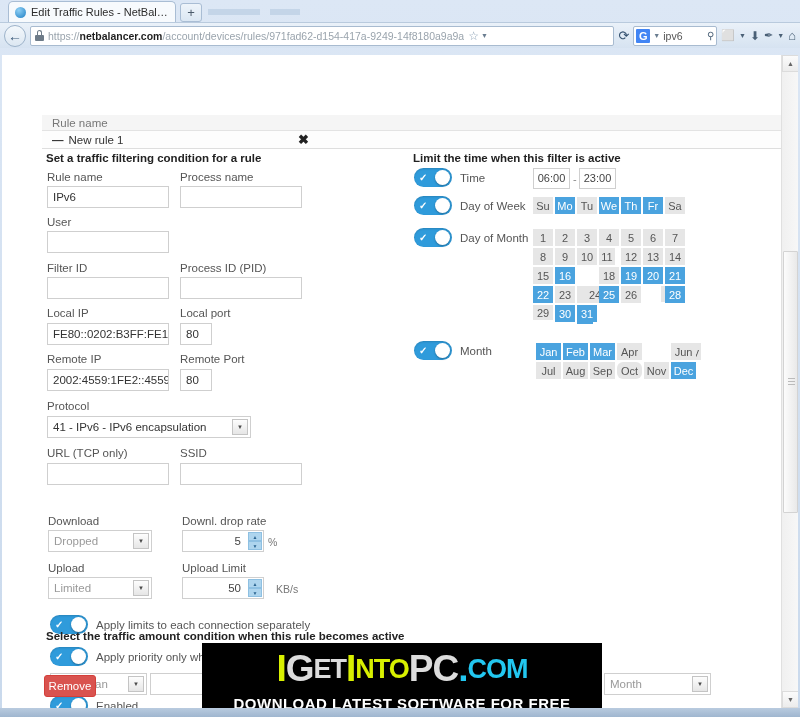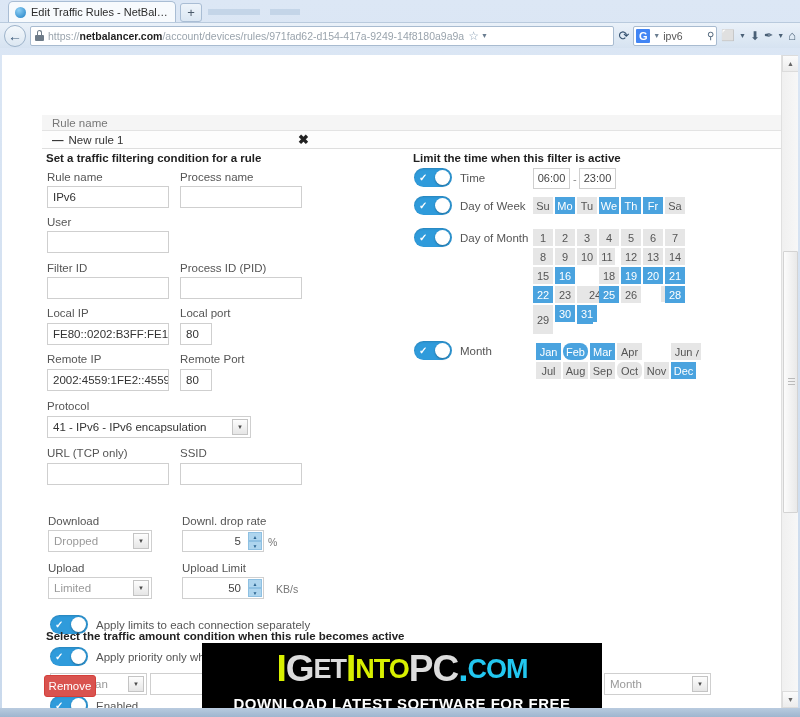--- a/index.html
+++ b/index.html
@@ -365,33 +365,33 @@
           <div class="chip on" style="left: 619px; top: 212px; width: 20px; height: 17px;">19</div>
           <div class="chip on" style="left: 641px; top: 212px; width: 20px; height: 17px;">20</div>
           <div class="chip on" style="left: 663px; top: 212px; width: 20px; height: 17px;">21</div>
           <div class="chip on" style="left: 531px; top: 231px; width: 20px; height: 17px;">22</div>
           <div class="chip" style="left: 553px; top: 231px; width: 20px; height: 17px;">23</div>
           <div class="chip" style="left: 575px; top: 231px; width: 36px; height: 17px;">24</div>
           <div class="chip on" style="left: 597px; top: 231px; width: 20px; height: 17px;">25</div>
           <div class="chip" style="left: 619px; top: 231px; width: 20px; height: 17px;">26</div>
           <div class="chip" style="left: 641px; top: 231px; width: 20px; height: 16px; margin-left: 18px;">27</div>
           <div class="chip on" style="left: 663px; top: 231px; width: 20px; height: 17px;">28</div>
-          <div class="chip" style="left: 531px; top: 250px; width: 20px; height: 29px; text-align: center;">29</div>
+          <div class="chip" style="left: 531px; top: 250px; width: 20px; height: 15px; text-align: center;">29</div>
           <div class="chip on" style="left: 553px; top: 250px; width: 20px; height: 17px;">30</div>
           <div class="chip on" style="left: 575px; top: 250px; width: 20px; height: 17px;">31</div>
         </div>
 
       <div class="toggle" style="left:412px; top:286px;">
         <span class="chk">✓</span>
           <span class="knob"></span>
       </div>
       <div class="tlab" style="left:458px; top:290px;">Month</div>
       <div id="month-grid">
           <div class="chip on" style="left: 534px; top: 288px; width: 25px; height: 17px;">Jan</div>
-          <div class="chip on" style="left: 561px; top: 288px; width: 25px; height: 17px; border-radius: 8px;">Feb</div>
+          <div class="chip on" style="left: 561px; top: 288px; width: 25px; height: 17px;">Feb</div>
           <div class="chip on" style="left: 588px; top: 288px; width: 25px; height: 17px;">Mar</div>
           <div class="chip" style="left: 615px; top: 288px; width: 25px; height: 17px;">Apr</div>
           <div class="chip" style="left: 642px; top: 288px; width: 25px; height: 17px; margin-left: 32px;">May</div>
           <div class="chip" style="left: 669px; top: 288px; width: 25px; height: 17px;">Jun</div>
           <div class="chip" style="left: 534px; top: 307px; width: 25px; height: 17px;">Jul</div>
           <div class="chip" style="left: 561px; top: 307px; width: 25px; height: 17px;">Aug</div>
           <div class="chip" style="left: 588px; top: 307px; width: 25px; height: 17px;">Sep</div>
           <div class="chip" style="left: 615px; top: 307px; width: 25px; height: 17px; border-radius: 6px;">Oct</div>
           <div class="chip" style="left: 642px; top: 307px; width: 25px; height: 17px;">Nov</div>
           <div class="chip on" style="left: 669px; top: 307px; width: 25px; height: 17px;">Dec</div>

